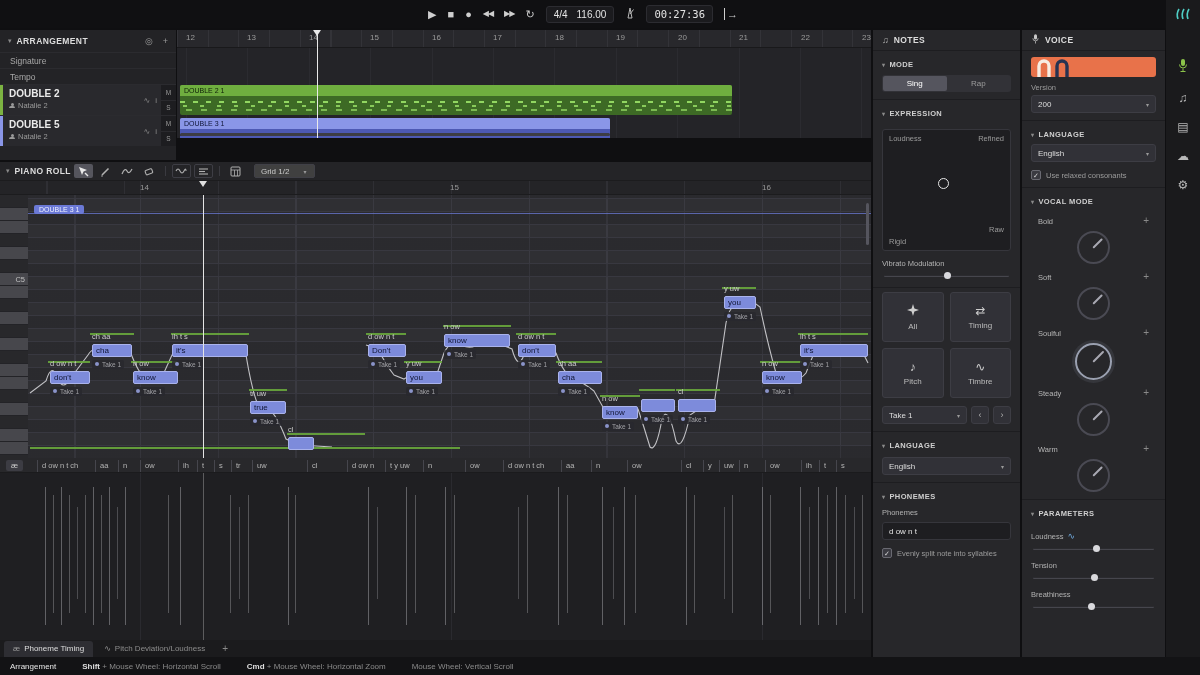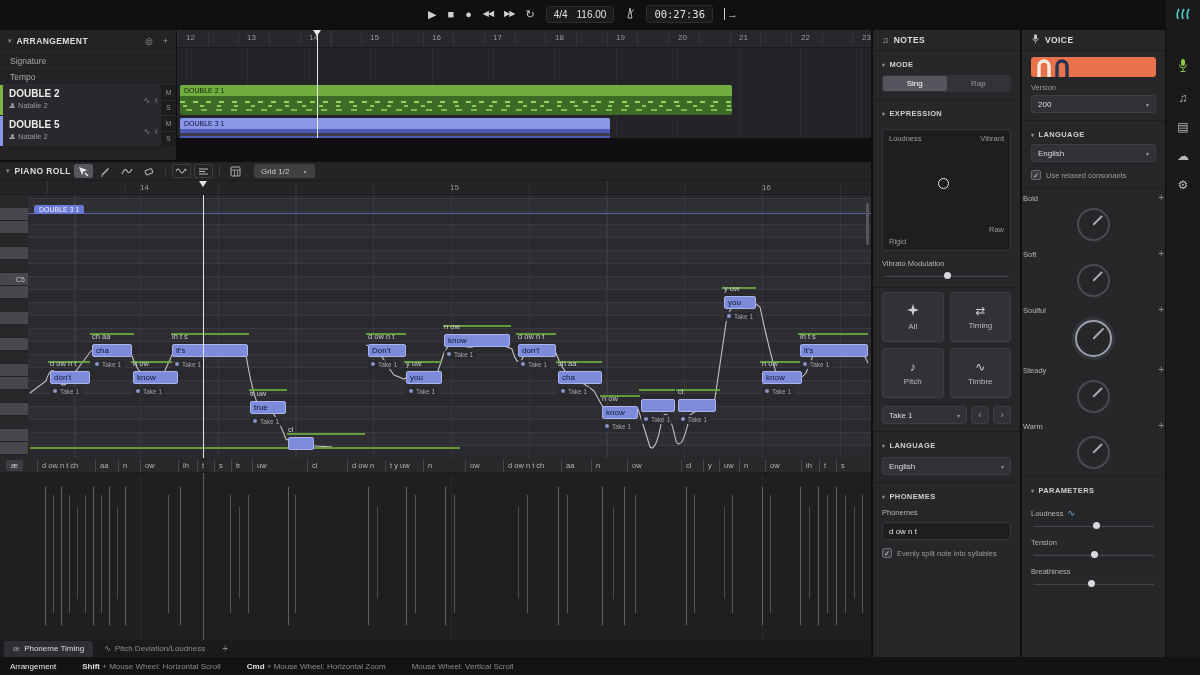--- a/index.html
+++ b/index.html
@@ -159,21 +159,21 @@
 .selectbox{flex:1;background:#313137;border:1px solid #3d3d44;border-radius:3px;height:18px;display:flex;align-items:center;justify-content:space-between;padding:0 6px;color:#dedede;}
 .selectbox .chev{color:#999;font-size:6px;}
 .sq-btn{width:18px;height:18px;background:#313137;border:1px solid #3d3d44;border-radius:3px;display:flex;align-items:center;justify-content:center;color:#b0b0b0;font-size:9px;}
 .field{margin:2px 9px 0;background:#1e1e21;border:1px solid #36363c;border-radius:3px;height:18px;display:flex;align-items:center;padding:0 6px;color:#e2e2e2;width:calc(100% - 18px);font-size:8px;font-family:"Liberation Sans",sans-serif;}
 .check-row{display:flex;align-items:center;gap:5px;margin:8px 9px 0;color:#9c9c9c;font-size:7.5px;}
 .checkbox{flex:none;width:10px;height:10px;border:1px solid #6a6a72;border-radius:2px;background:#3a3a41;display:flex;align-items:center;justify-content:center;font-size:7px;color:#d6d6d6;line-height:1;}
 
 .avatar{margin:6px 9px 0;height:20px;border-radius:3px;overflow:hidden;}
 .vlabel{padding:6px 9px 3px;color:#9c9c9c;font-size:7.5px;}
 .vselect{margin:0 9px;background:#313137;border:1px solid #3d3d44;border-radius:3px;height:18px;display:flex;align-items:center;justify-content:space-between;padding:0 6px;color:#dedede;}
-.knob-row{padding:6px 1px 0;}
+.knob-row{padding:6px 16px 0;}
 .knob-head{display:flex;justify-content:space-between;color:#b5b5b5;font-size:7.5px;}
 .knob-head .plus{color:#8a8a8a;font-size:10px;line-height:.8;}
 .knob{width:33px;height:33px;margin:5px auto 3px;border-radius:50%;border:2px solid #4a4a53;position:relative;}
 .knob .ptr{position:absolute;left:14px;top:14px;width:13px;height:1.8px;background:#a8a8b2;border-radius:1px;transform-origin:0 50%;transform:rotate(-45deg);}
 .knob.big{width:37px;height:37px;}
 .knob.big .ptr{left:16px;top:16px;width:15px;}
 .knob.active{border-color:#9aa0b0;box-shadow:0 0 0 3px rgba(160,166,190,.12);}
 .loud-icon{color:#6fa8dc;font-size:9px;}
 </style>
 </head>
@@ -798,21 +798,21 @@
       <span class="opt">Rap</span>
     </div>
     <div class="divider"></div>
 
     <div class="sec-head">
       <span class="chev">▾</span>
       <span>EXPRESSION</span>
     </div>
     <div class="xy-pad">
       <span class="corner tl">Loudness</span>
-      <span class="corner tr">Vibrant</span>
+      <span class="corner tr">Refined</span>
       <span class="corner bl">Rigid</span>
       <span class="corner br">Raw</span>
       <span class="xy-handle" style="left: 47%; top: 44%;"></span>
     </div>
     <div class="ctl-label">Vibrato Modulation</div>
     <div class="slider">
       <span class="track"></span>
       <span class="dot" style="left: 50%;"></span>
     </div>
     <div class="divider"></div>
@@ -906,20 +906,24 @@
     <div class="vselect">
       <span>English</span>
       <span class="chev" style="font-size:6px;color:#999;">▾</span>
     </div>
     <div class="check-row">
       <span class="checkbox">✓</span>
       <span>Use relaxed consonants</span>
     </div>
     <div class="divider"></div>
 
+    <div class="sec-head">
+      <span class="chev">▾</span>
+      <span>VOCAL MODE</span>
+    </div>
 
     <div class="knob-row">
       <div class="knob-head">
         <span>Bold</span>
         <span class="plus">+</span>
       </div>
       <div class="knob">
           <span class="ptr"></span>
         </div>
     </div>

